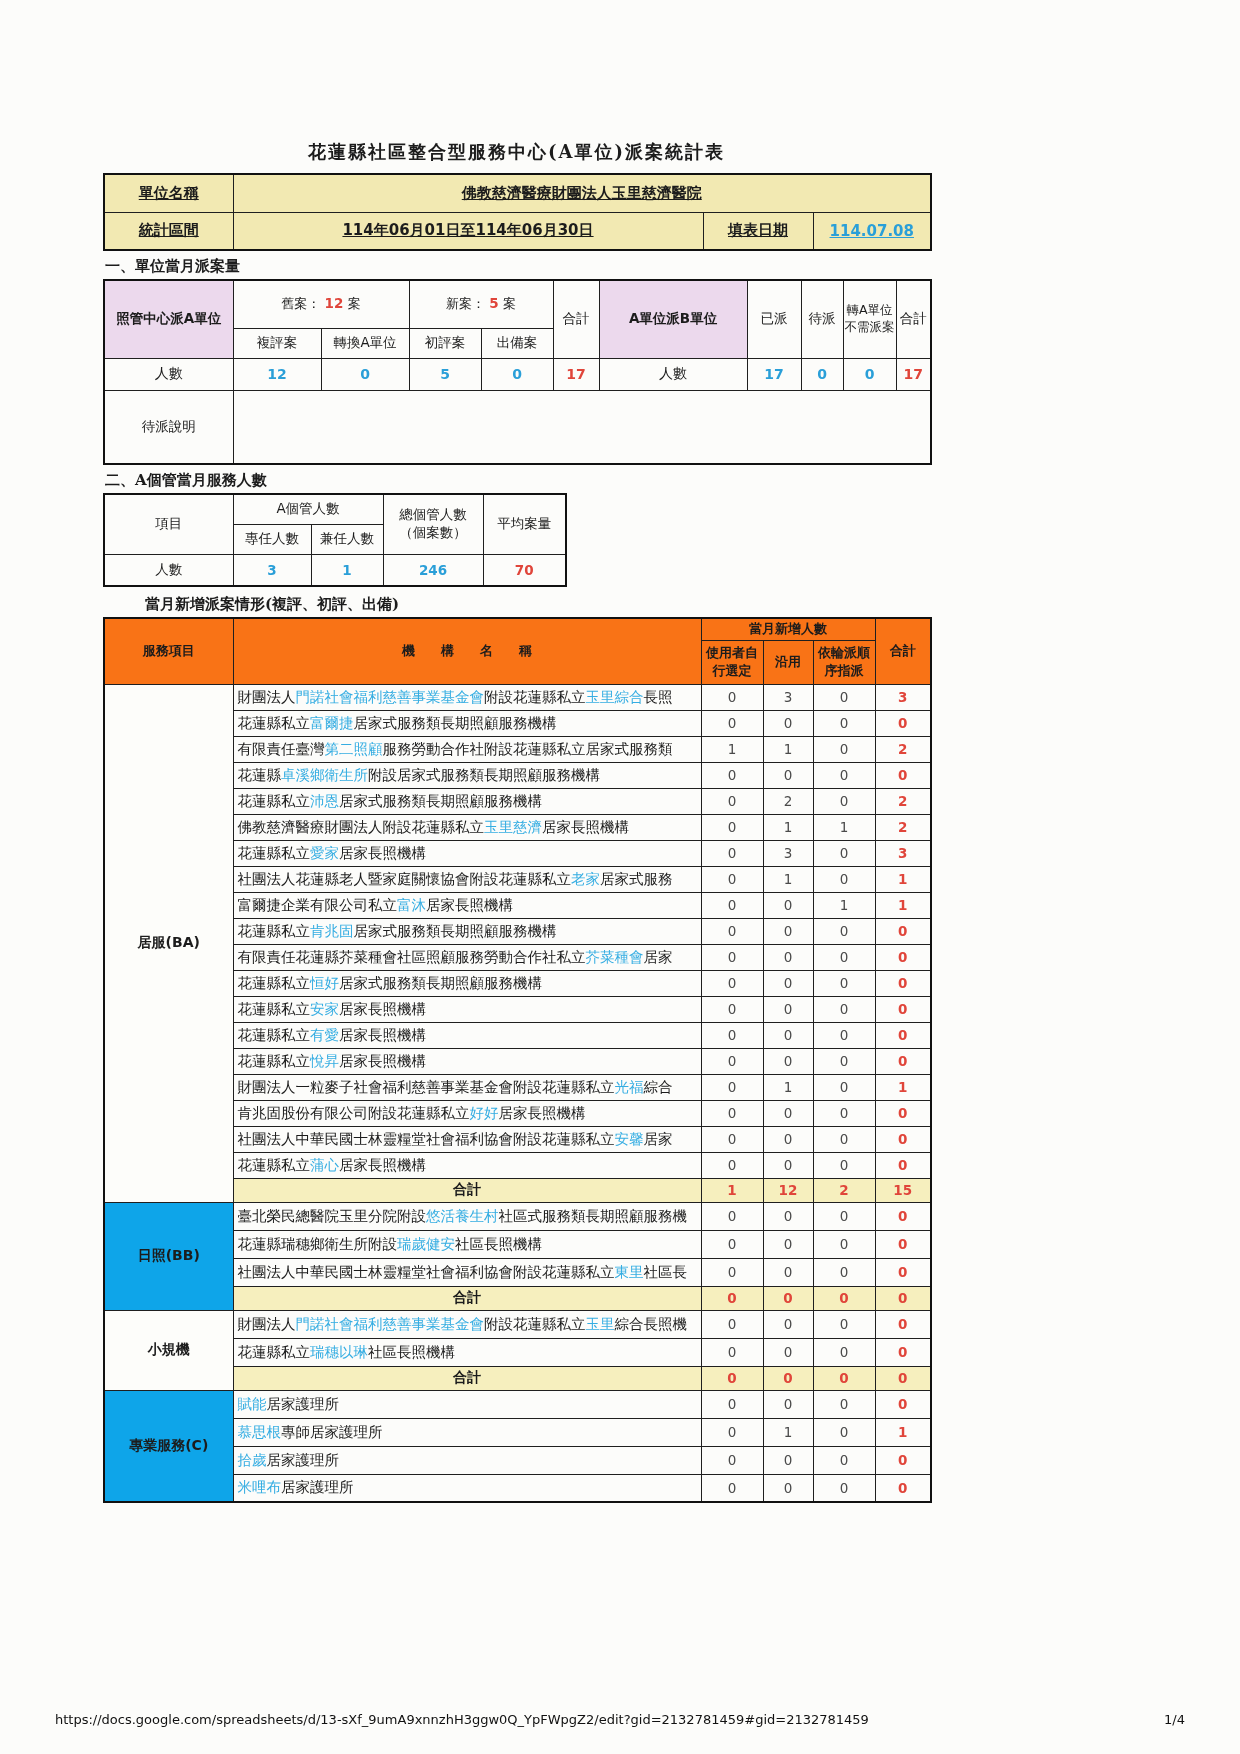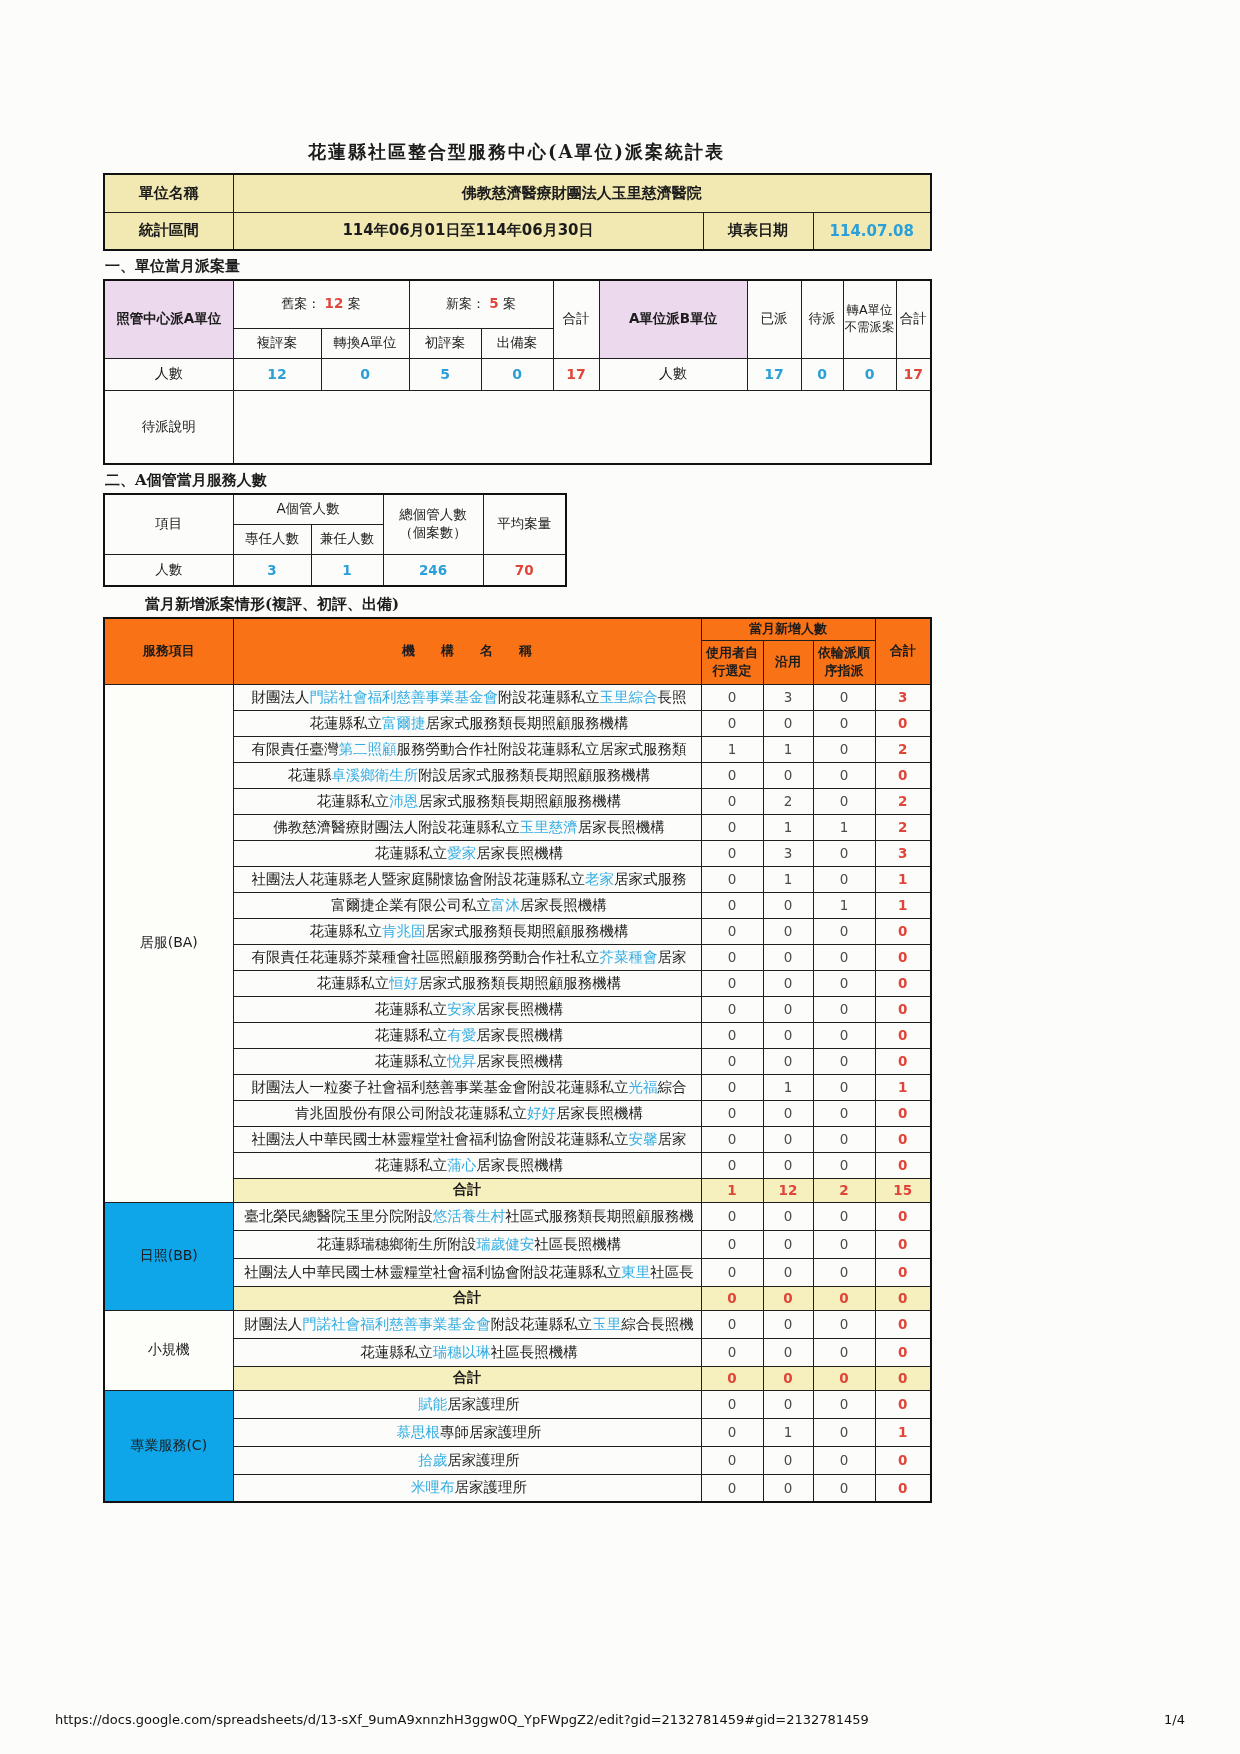--- a/index.html
+++ b/index.html
@@ -28,21 +28,21 @@
   .bg-cyan   { background:#f97316; }
   .tint      { background:#e6f2ee; }
 
   .blue { color:#2a9fd8; font-weight:bold; }
   .red  { color:#e0453a; font-weight:bold; }
   .hl   { color:#35ade2; }
 
   .bold { font-weight:bold; }
 
   
-  .t-info td { height:38px; font-weight:bold; font-size:15px; }
+  .t-info td { height:38px; font-weight:bold; font-size:15px;text-decoration:underline; }
 
   
   .sec-head { font-size:15px; font-weight:bold; margin:6px 0 3px 2px;
               font-family:"DejaVu Serif","Liberation Serif",serif; }
   .sec-head.indent { margin-left:42px; }
 
   
   .t-disp td { font-size:13.5px; line-break:anywhere; word-break:break-all; }
   .t-disp .hr1 { height:48px; }
   .t-disp .hr2 td { height:30px; }
@@ -53,23 +53,23 @@
   
   .t-mgr { width:462px; }
   .t-mgr td { height:30px; font-size:13.5px; }
   .t-mgr .dr td { height:32px; }
 
   
   .t-new td { font-size:13px; }
   .t-new .hr1 td { height:22px; font-weight:bold; }
   .t-new .hr2 td { height:44px; line-break:anywhere; word-break:break-all; font-size:13px; font-weight:bold; }
   .t-new .org-row td { height:26px; }
-  .t-new .org-name { text-align:center; padding-left:4px; font-size:14.5px;
+  .t-new .org-name { text-align:left; padding-left:4px; font-size:14.5px;
                      white-space:nowrap; }
-  .t-new .service-cell { font-size:14px; font-weight:normal; background:#fdfdfa; }
+  .t-new .service-cell { font-size:14px; font-weight:bold; background:#fdfdfa; }
   .t-new .service-cell.tint { background:#0ea5e9; }
   .t-new .val { color:#4a4a4a; font-size:13.5px; }
   .t-new .val.total-col { color:#e0453a; font-weight:bold; }
   .t-new .total-row td { background:#f6efbe; height:24px; }
   .t-new .total-row .total-label { font-weight:bold; font-size:14px; }
   .t-new .total-row .val { color:#e0453a; font-weight:bold; }
   .t-new .grp-bb td, .t-new .grp-sm td, .t-new .grp-c td { height:28px; }
 
   .footer { position:absolute; left:55px; top:1712px; width:1130px;
             display:flex; justify-content:space-between;

